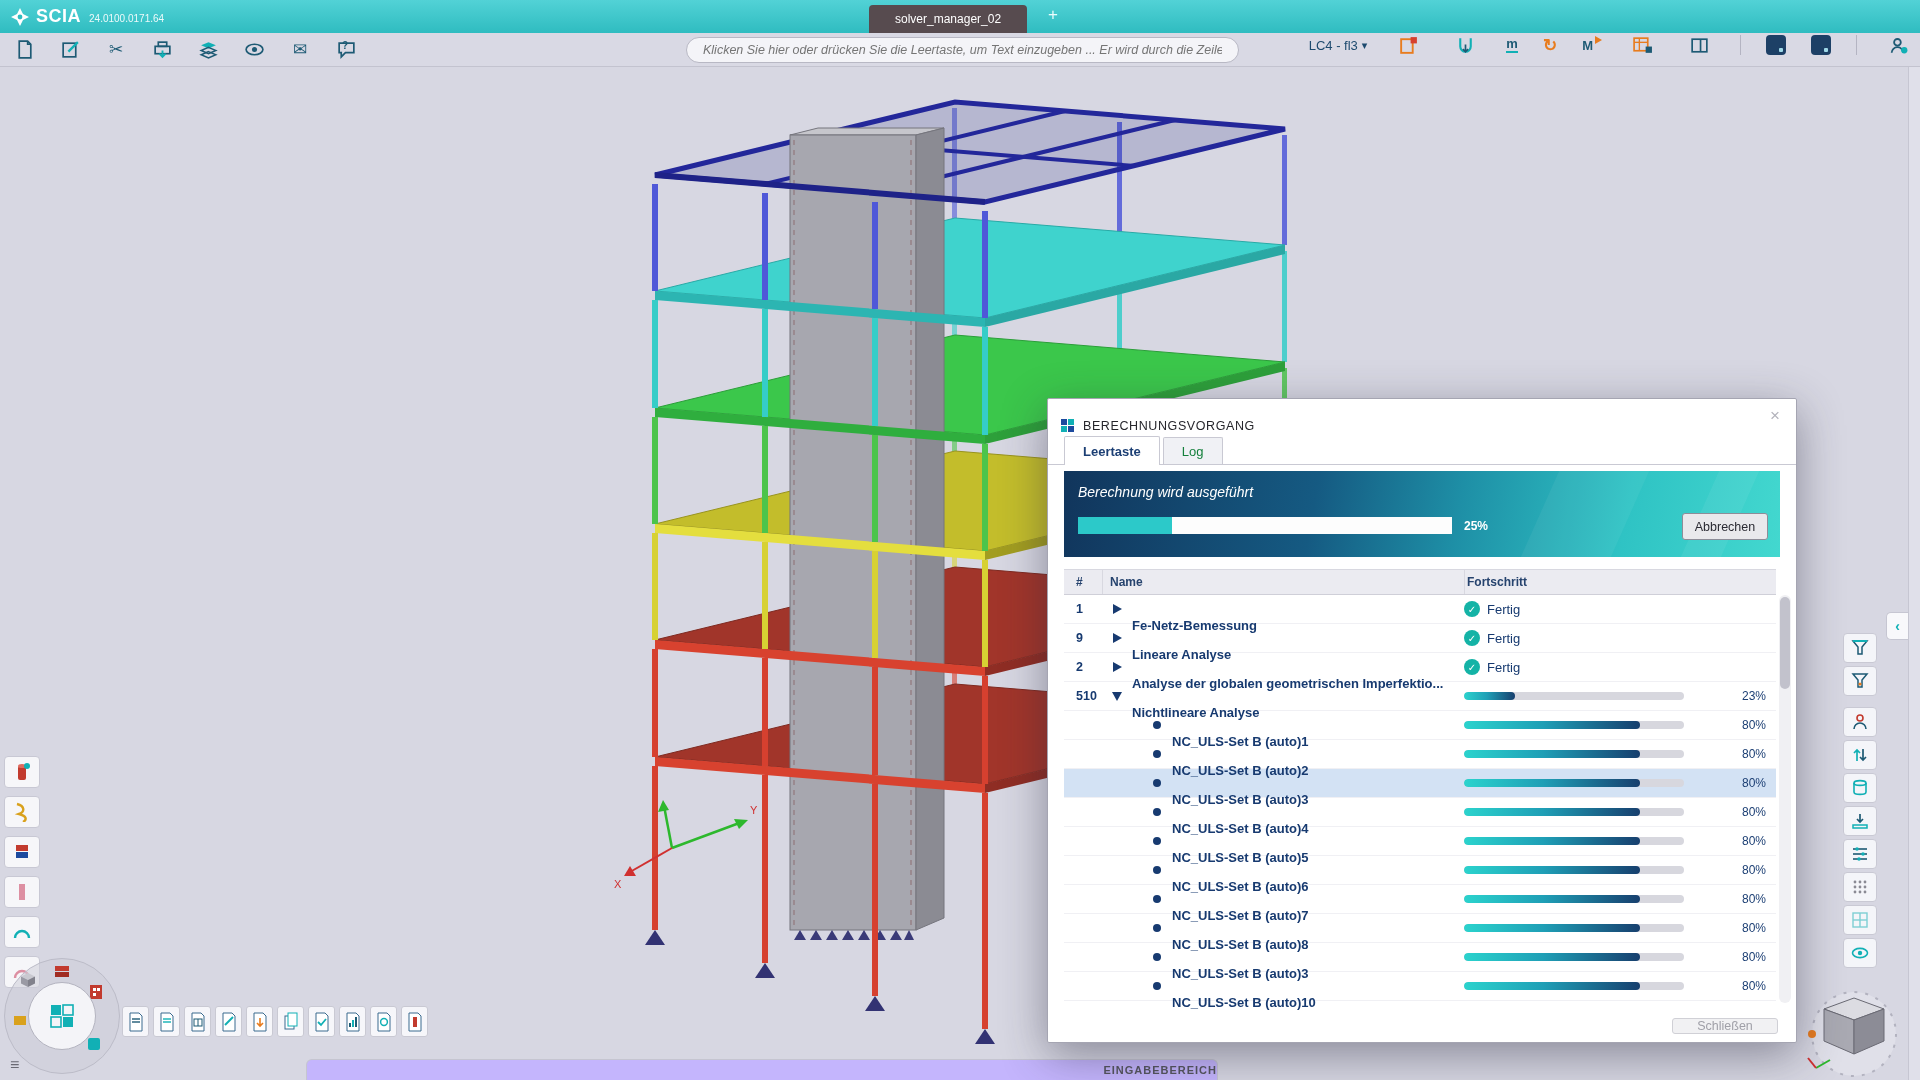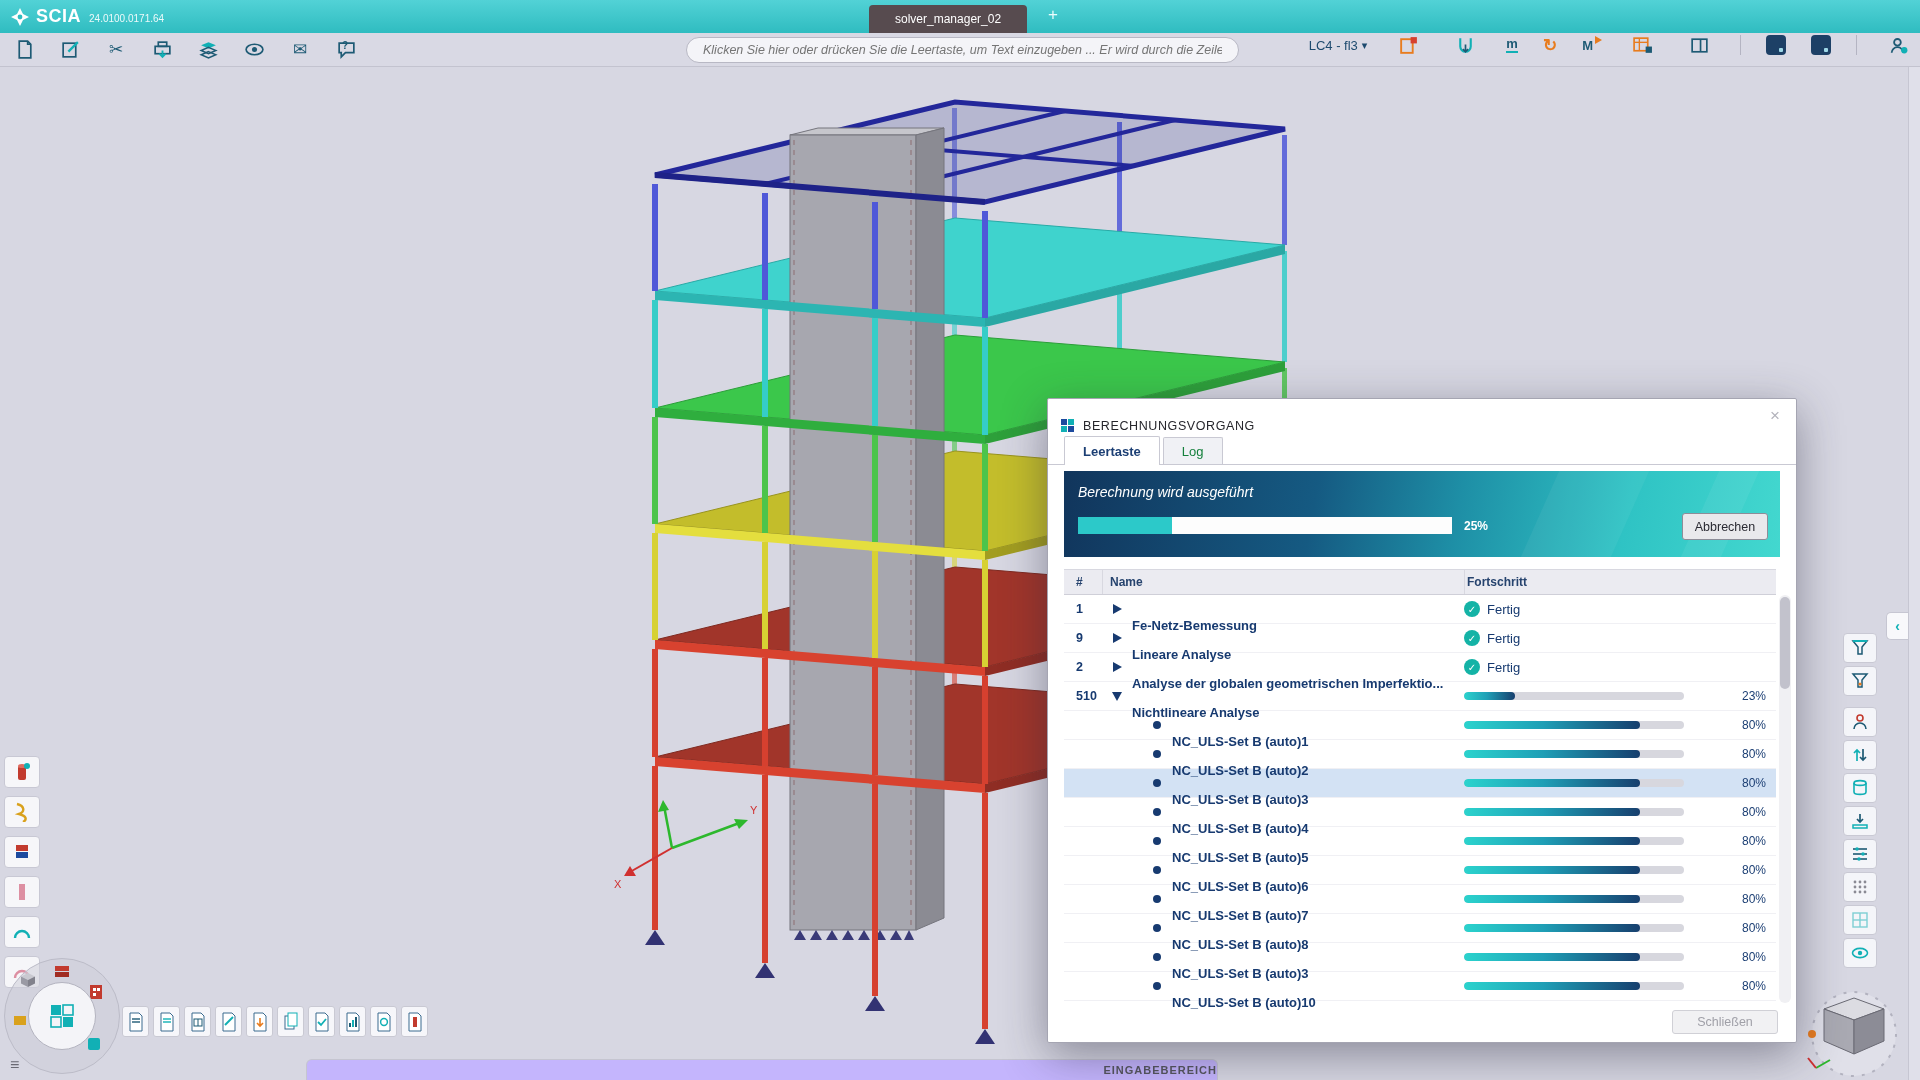--- a/index.html
+++ b/index.html
@@ -88,21 +88,21 @@
   .c-name { flex:1; font-size:13px; font-weight:bold; color:#173a70; white-space:nowrap; overflow:hidden;margin-top:32px; }
   .c-prog { width:312px; display:flex; align-items:center; }
   .chk { width:16px; height:16px; border-radius:50%; background:#14b3a6; color:#fff; font-size:10px;
     display:flex; align-items:center; justify-content:center; margin-right:7px; }
   .status-txt { font-size:13px; color:#173a70; }
   .pbar { width:220px; height:8px; background:#d7d7de; border-radius:4px; overflow:hidden; }
   .pfill { height:100%; border-radius:4px; background:linear-gradient(90deg,#2bd3cd 0%,#1f9fb6 45%,#173f6e 100%); }
   .pct { flex:1; text-align:right; padding-right:10px; font-size:12px; color:#1c3f74; }
   .dscroll { position:absolute; right:5px; top:196px; width:12px; height:408px; background:#f0f0f3; border-radius:6px; }
   .dthumb { position:absolute; left:1px; top:2px; width:10px; height:92px; background:#c2c2cc; border-radius:5px; }
-  .close-btn { position:absolute; right:18px; bottom:8px; width:106px; height:24px;
+  .close-btn { position:absolute; right:18px; bottom:8px; width:106px; height:16px;
     background:#f1f1f3; border:1px solid #d0d0d6; border-radius:3px; color:#a0a0a8; font-size:12.5px;
     display:flex; align-items:center; justify-content:center; }
 
   
   .left-strip { position:absolute; left:4px; top:756px; z-index:20; display:flex; flex-direction:column; gap:8px; }
   .lbtn { width:36px; height:32px; background:rgba(255,255,255,.78); border:1px solid #c8c8d4; border-radius:4px;
     display:flex; align-items:center; justify-content:center; }
   .menu-glyph { position:absolute; left:10px; bottom:6px; z-index:20; color:#6a6a74; font-size:16px; }
 
   .spider { position:absolute; left:4px; top:958px; width:116px; height:116px; z-index:21; }

